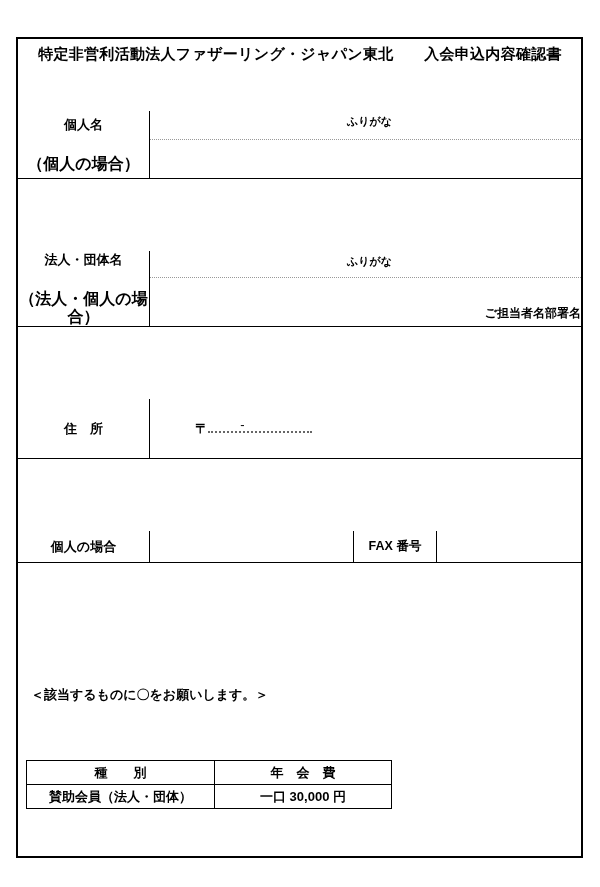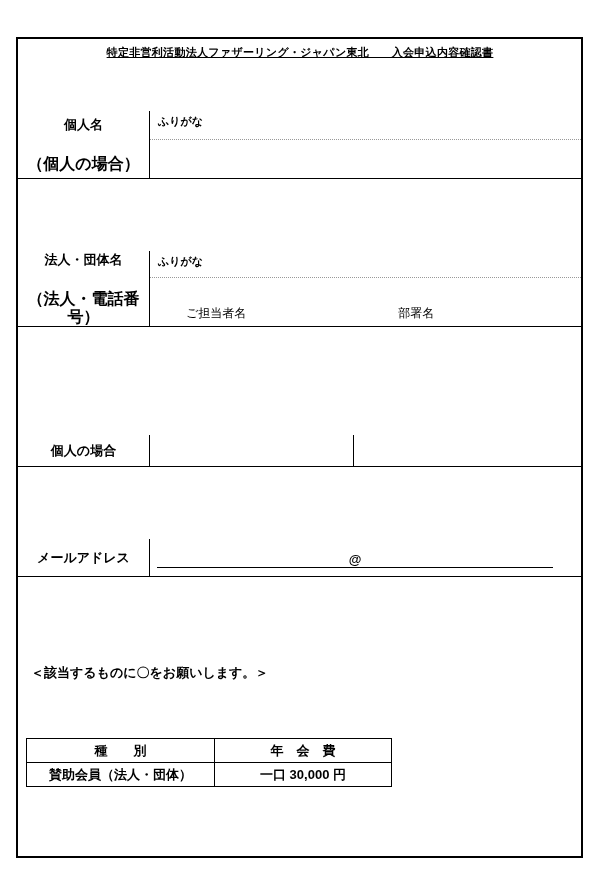--- a/index.html
+++ b/index.html
@@ -1,36 +1,36 @@
 <!DOCTYPE html>
 <html><head>
 <meta charset="utf-8">
 <style>
   * { box-sizing: border-box; }
   html,body { margin:0; padding:0; background:#fff; color:#000; }
   body { width:600px; height:887px; font-family:"Liberation Sans","DejaVu Sans",sans-serif; }
   .page { position:relative; width:600px; height:887px; overflow:hidden; white-space:pre-wrap; }
-  .title { text-align:center; font-weight:bold; font-size:11px; padding-top:9px; letter-spacing:.3px;text-decoration:underline; }
+  .title { text-align:center; font-weight:bold; font-size:15px; padding-top:9px; letter-spacing:.3px; }
 
   .outer { position:absolute; left:16px; top:37px; width:567px; height:821px; border:2px solid #000; }
 
   
   .frow { display:flex; border-bottom:1px solid #000; }
   .lcell { width:132px; min-width:132px; border-right:1px solid #000;
            display:flex; flex-direction:column; justify-content:center; align-items:center;
            font-size:13px; font-weight:bold; text-align:center; line-height:18px;gap:21px; }
   .lcell .sub { font-size:16px; }
   .vcell { flex:1; display:flex; flex-direction:column; }
   .furigana { font-size:11px; font-weight:bold; padding:3px 0 0 8px; height:29px;
-              border-bottom:1px dotted #999; }
+              border-bottom:1px dotted #999;text-align:center; }
   .furigana2 { height:27px; }
   .spacer { flex:1; }
-  .contact-row { display:flex; font-size:12px; font-weight:normal; padding-bottom:4px; }
+  .contact-row { display:flex; font-size:12px; font-weight:bold; padding-bottom:4px;justify-content:flex-end; }
   .contact-row .c1 { margin-left:36px; }
-  .contact-row .c2 { margin-left:152px; }
+  .contact-row .c2 { }
   .postal-line { padding:6px 0 0 9px; font-size:13px; font-weight:bold; }
   .pdots { position:relative; display:inline-block; width:104px; height:13px;
            border-bottom:2px dotted #666; }
   .pdash { position:absolute; left:32px; top:-3px; font-weight:normal; }
   .cell-mid { width:204px; border-right:1px solid #000; }
   .faxlab { width:83px; border-right:1px solid #000; display:flex; align-items:center;
             justify-content:center; font-size:12.5px; font-weight:bold; }
   .cell-end { flex:1; }
   .email-cell { justify-content:flex-end; }
   .email-line { margin:0 0 8px 7px; width:396px; border-bottom:1.5px solid #000;
@@ -60,52 +60,55 @@
       <div class="vcell">
         <div class="furigana">ふりがな</div>
         <div class="spacer"></div>
       </div>
     </div>
 
     
     <div class="frow" style="height:76px">
       <div class="lcell">
         <div>法人・団体名</div>
-        <div class="sub">（法人・電話番号）</div>
+        <div class="sub">（法人・個人の場合）</div>
       </div>
       <div class="vcell">
         <div class="furigana furigana2">ふりがな</div>
         <div class="spacer"></div>
         <div class="contact-row">
           <span class="c1">ご担当者名</span>
           <span class="c2">部署名</span>
         </div>
       </div>
     </div>
 
     
+    <div class="frow" style="height:60px">
+      <div class="lcell">
+        <div>住　所</div>
+      </div>
+      <div class="vcell">
+        <div class="postal-line">
+          <span>〒</span><span class="pdots"><span class="pdash">-</span></span>
+        </div>
+      </div>
+    </div>
 
     
     <div class="frow" style="height:32px">
       <div class="lcell">
         <div>個人の場合</div>
       </div>
       <div class="cell-mid"></div>
+      <div class="faxlab">FAX 番号</div>
       <div class="cell-end"></div>
     </div>
 
     
-    <div class="frow" style="height:38px">
-      <div class="lcell">
-        <div>メールアドレス</div>
-      </div>
-      <div class="vcell email-cell">
-        <div class="email-line">@</div>
-      </div>
-    </div>
 
     
     <div class="instruction">＜該当するものに〇をお願いします。＞</div>
 
     <table class="fee">
       <tbody>
         <tr>
           <td class="fee-c1">種　　別</td>
           <td class="fee-c2">年　会　費</td>
         </tr>

